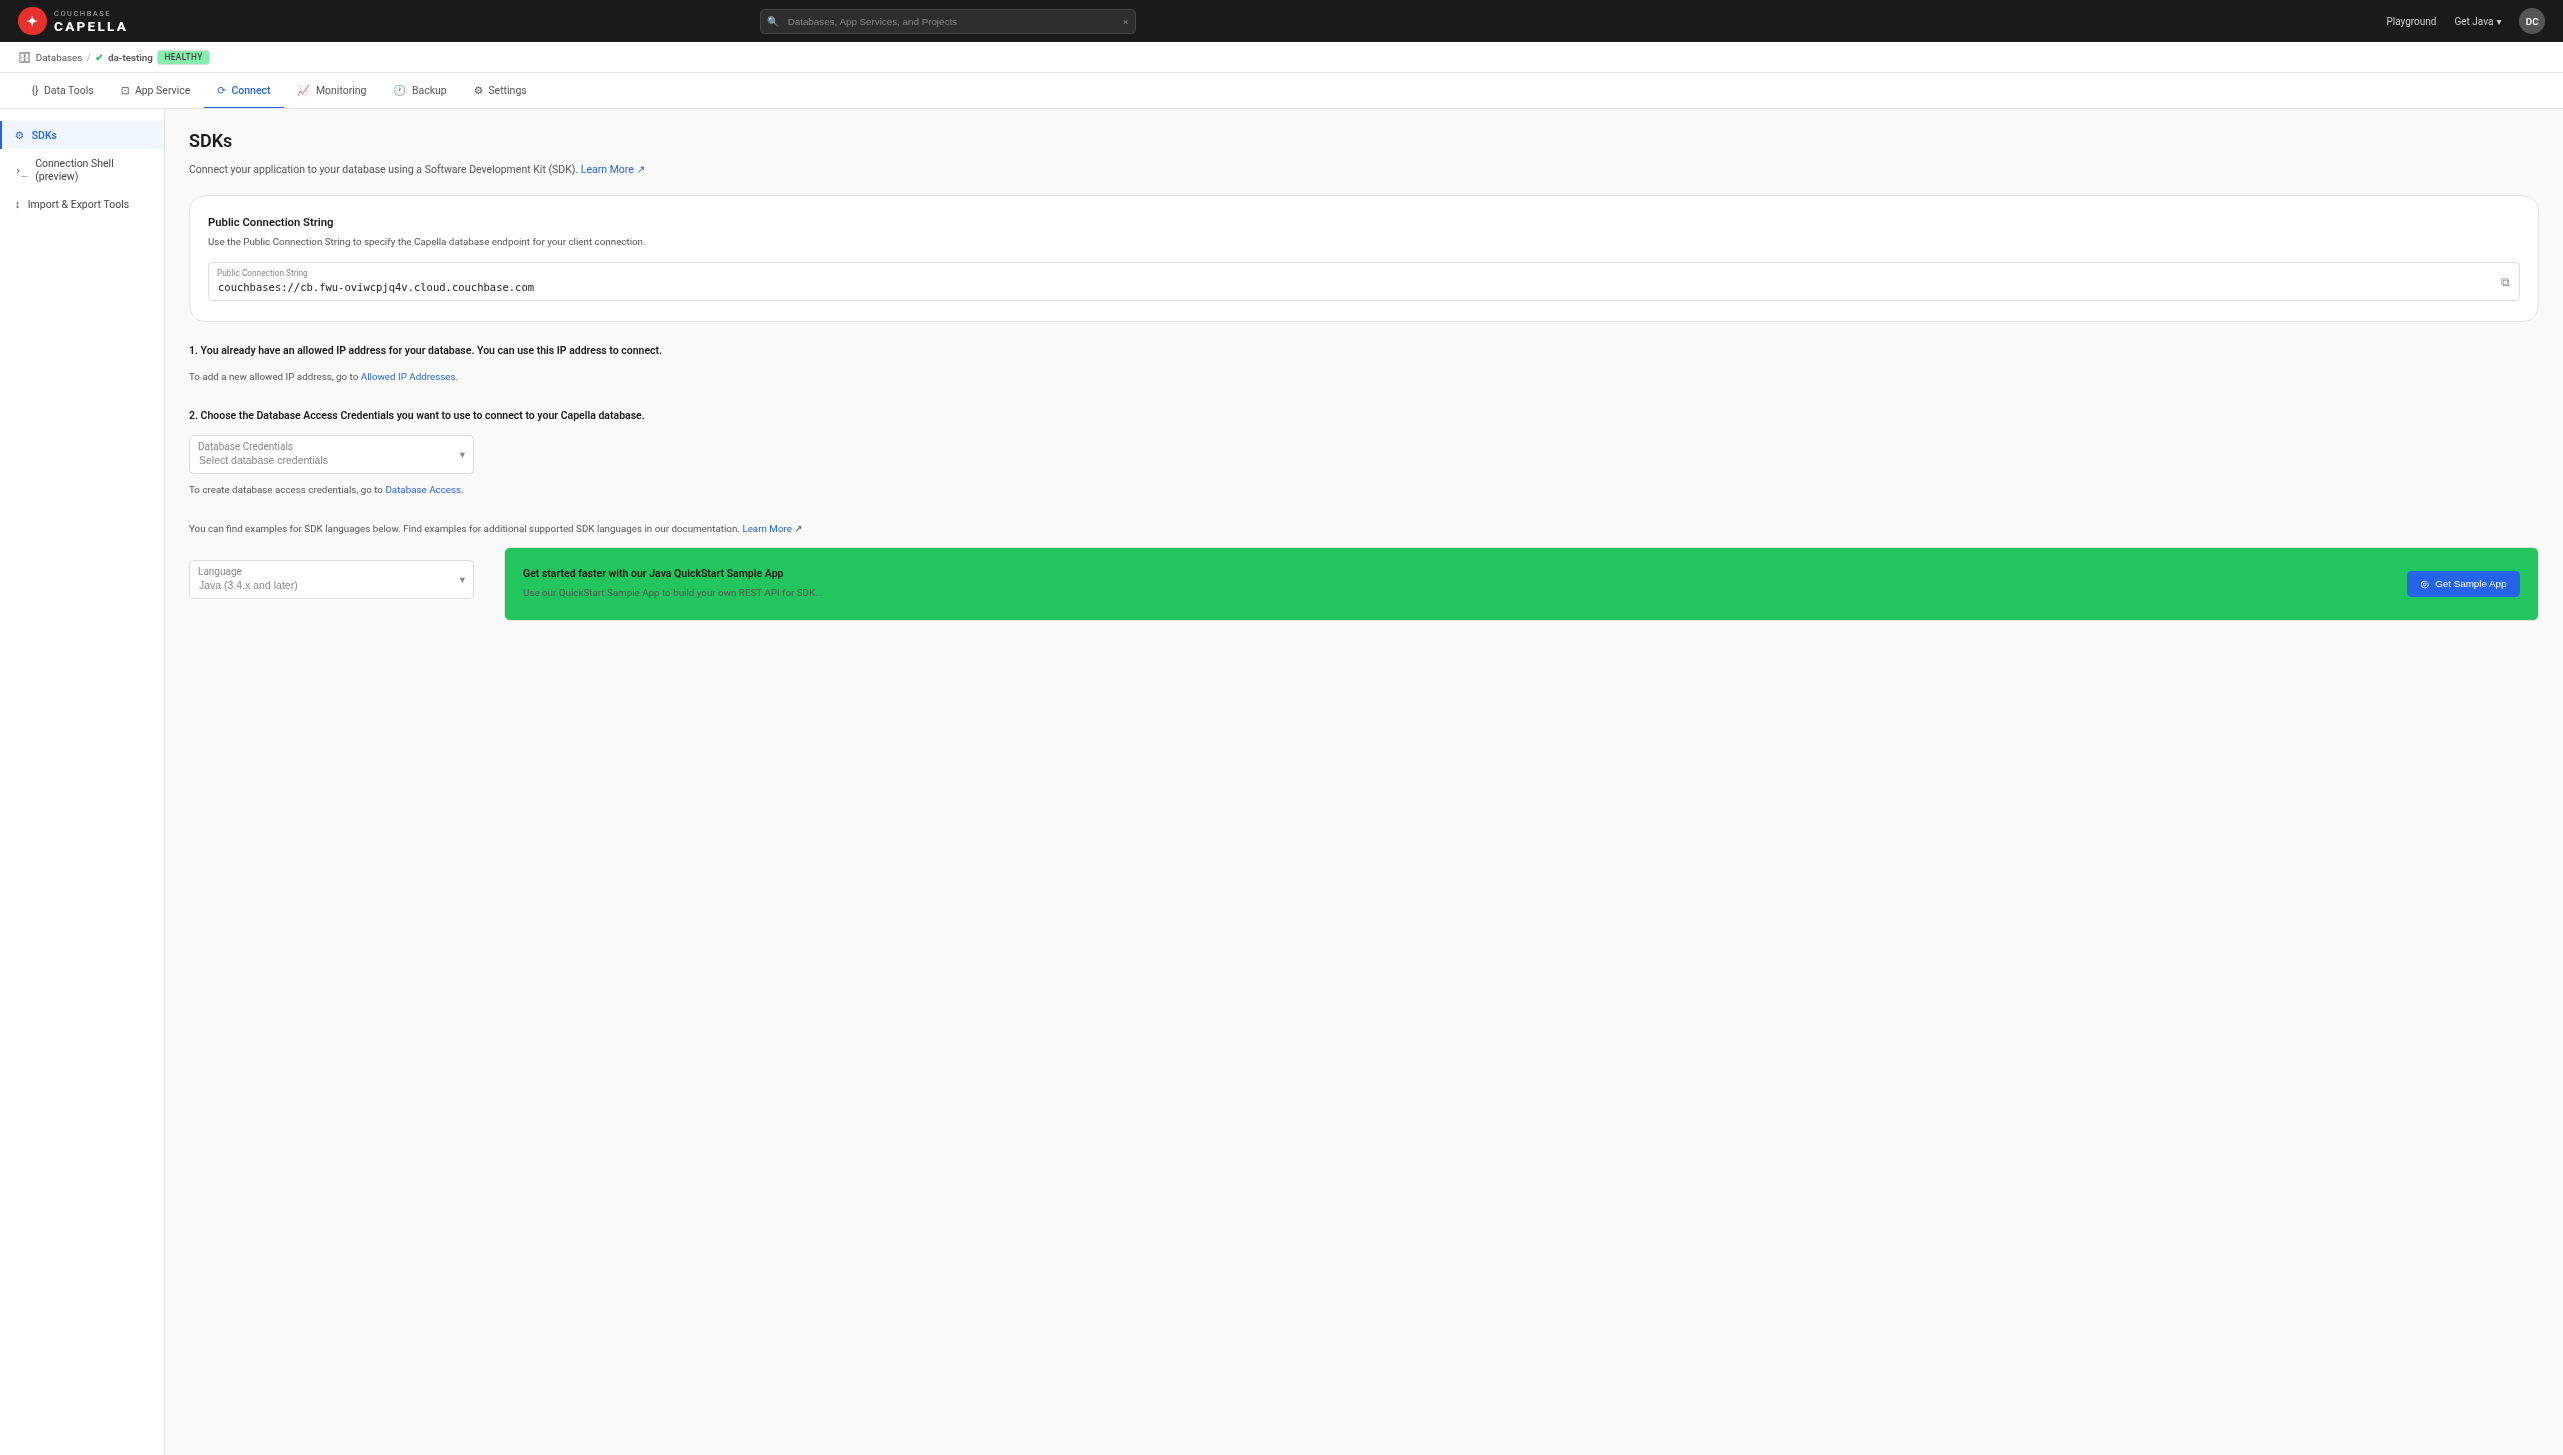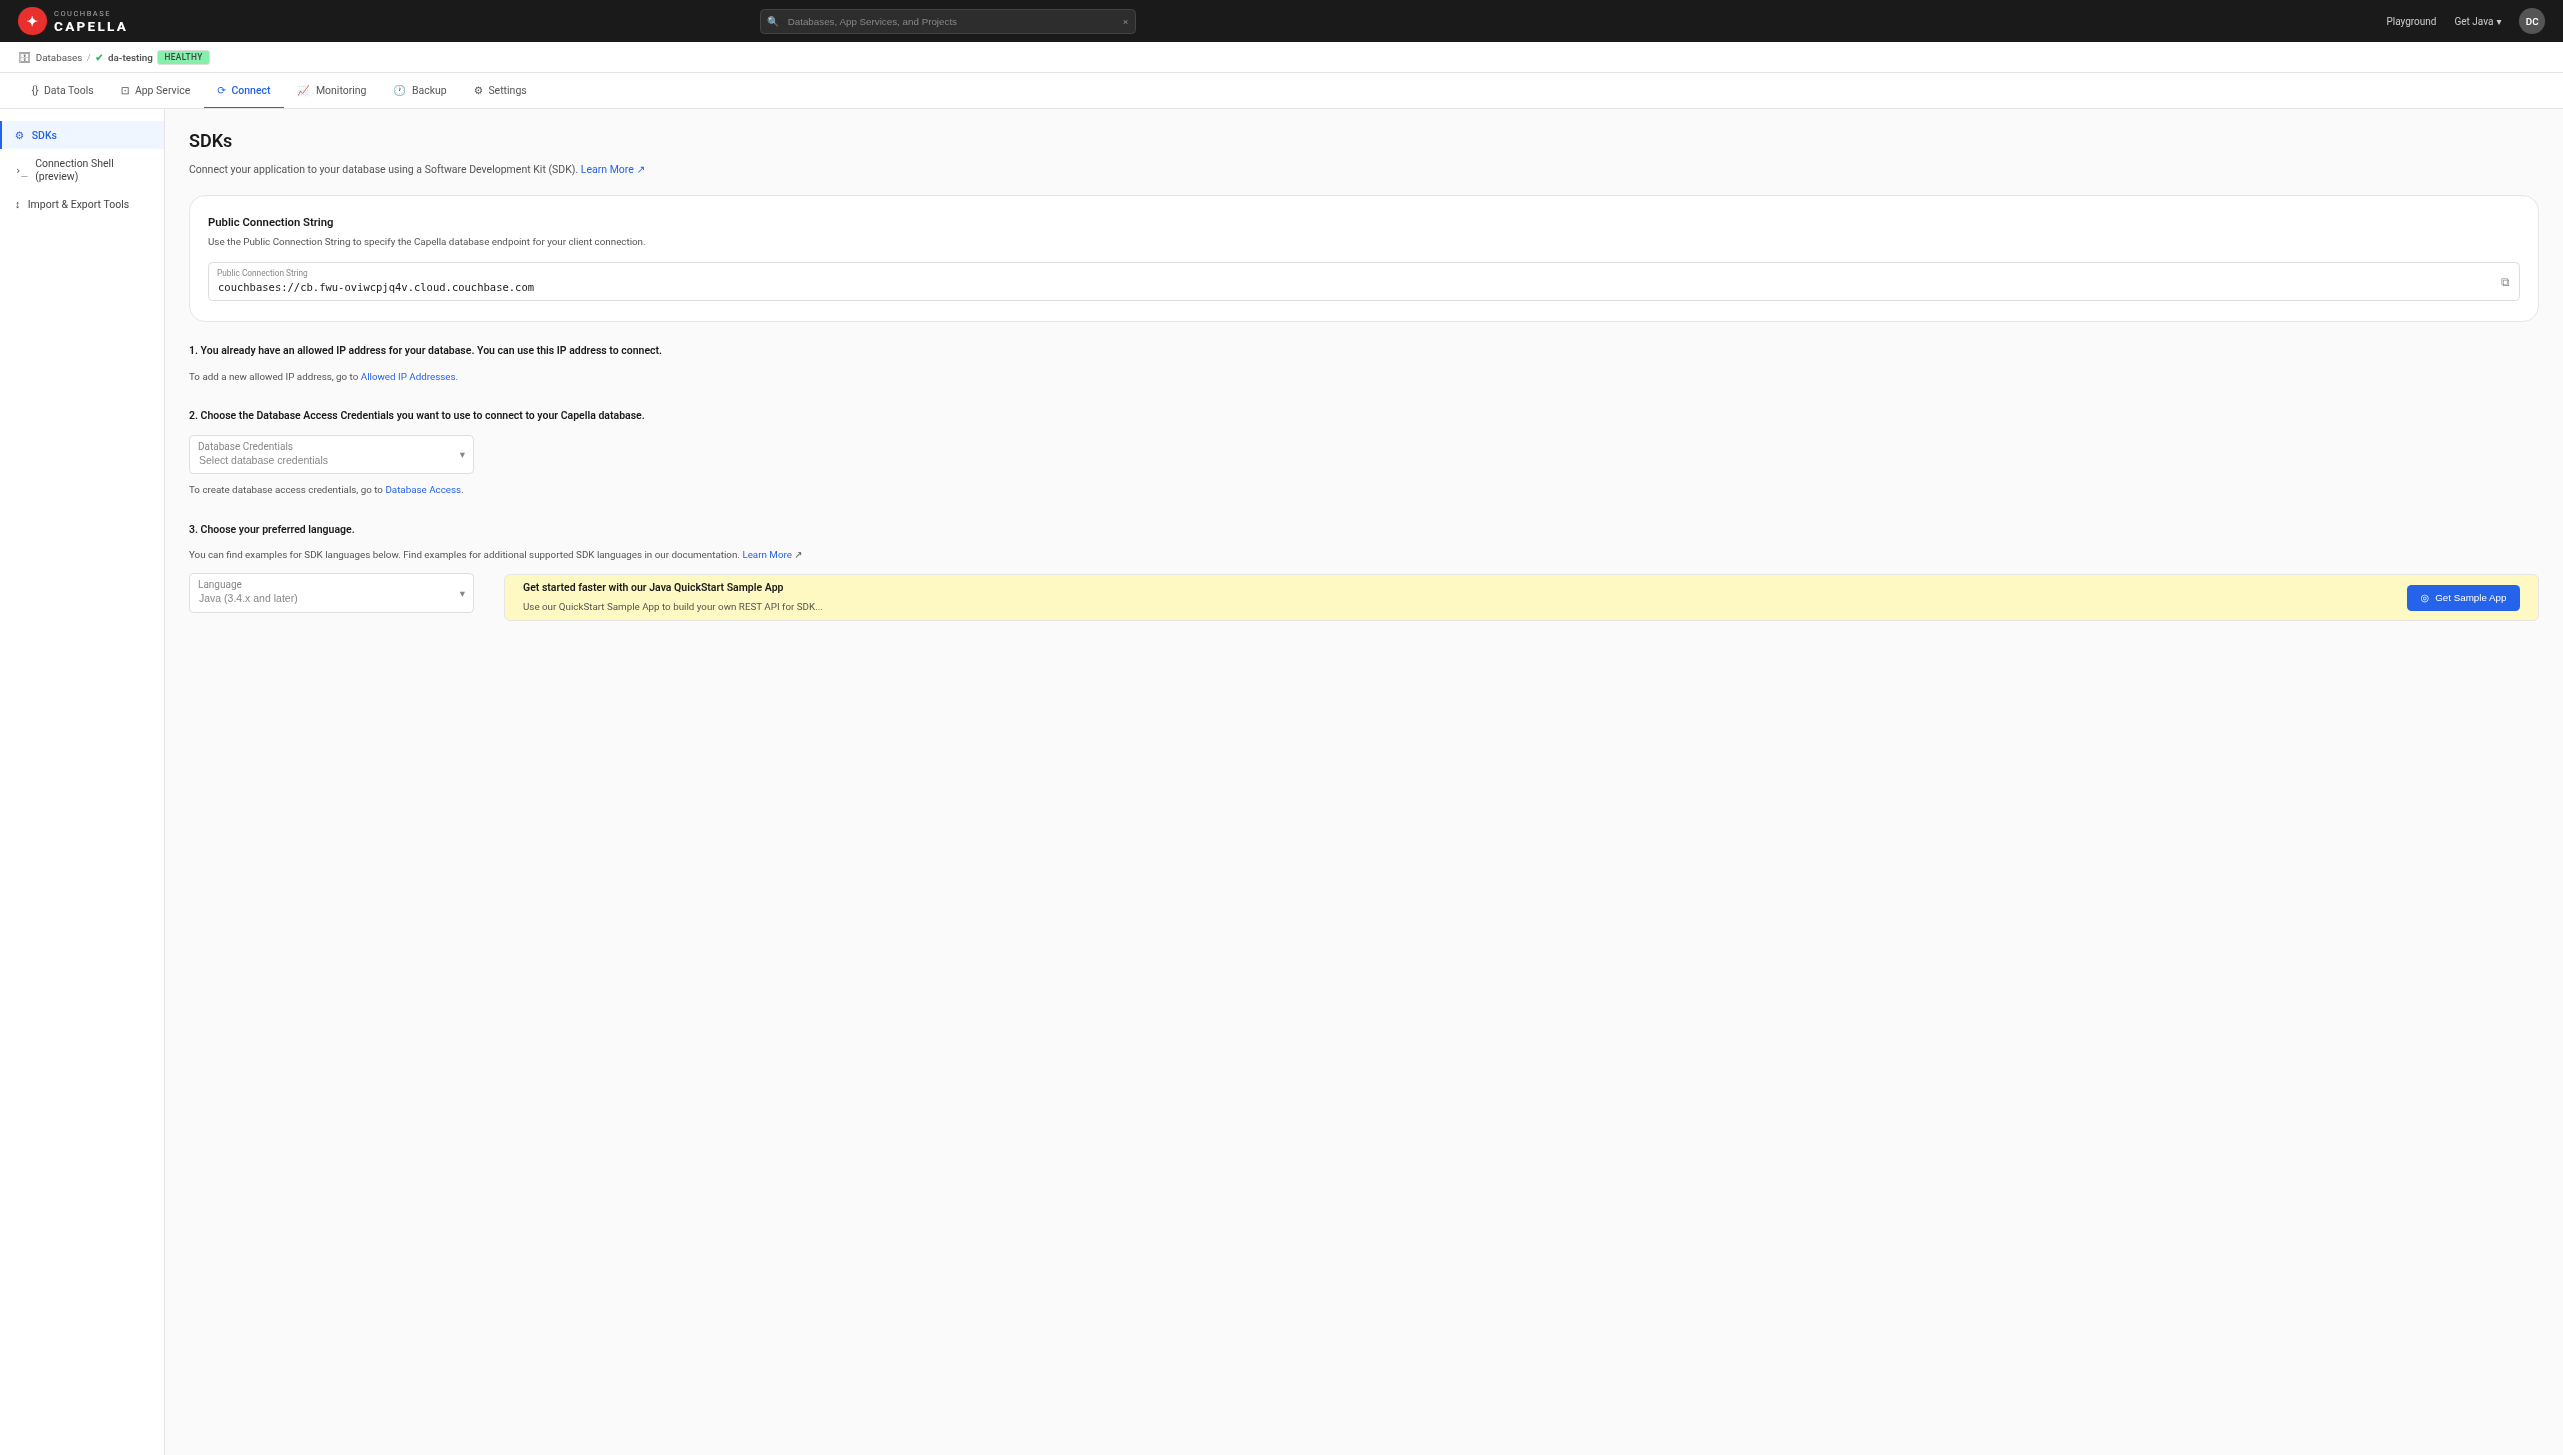--- a/index.html
+++ b/index.html
@@ -320,24 +320,24 @@
     .bottom-row {
       display: flex;
       gap: 30px;
       align-items: center;
     }
     .language-select-wrap {
       flex-shrink: 0;
     }
     .quickstart-card {
       flex: 1;
-      background: #fef9c3;
+      background: #22c55e;
       border: 0.8px solid #e5e5e5;
       border-radius: 6px;
-      padding: 6px 18px;
+      padding: 19px 18px;
       display: flex;
       align-items: center;
       justify-content: space-between;
     }
     .quickstart-text h4 {
       font-size: 10.5px;
       font-weight: 600;
       color: #1a1a1a;
       margin-bottom: 6px;
     }
@@ -487,23 +487,20 @@
         </select>
         <span class="select-chevron">▾</span>
       </div>
       <p class="step-sub">
         <span>To create database access credentials, go to</span>
         <a href="#">Database Access</a>.
       </p>
     </div>
 
     <div class="step">
-      <p class="step-heading">
-        <strong><span>3</span>. <span>Choose your preferred language.</span></strong>
-      </p>
       <p class="step-sub">
         <span>You can find examples for SDK languages below. Find examples for additional supported SDK languages in our documentation.</span>
         <a href="#">Learn More</a> ↗
       </p>
       <div class="bottom-row">
         <div class="language-select-wrap">
           <div class="select-wrap">
             <span class="select-label">Language</span>
             <select class="select-value">
               <option value="java">Java (3.4.x and later)</option>

